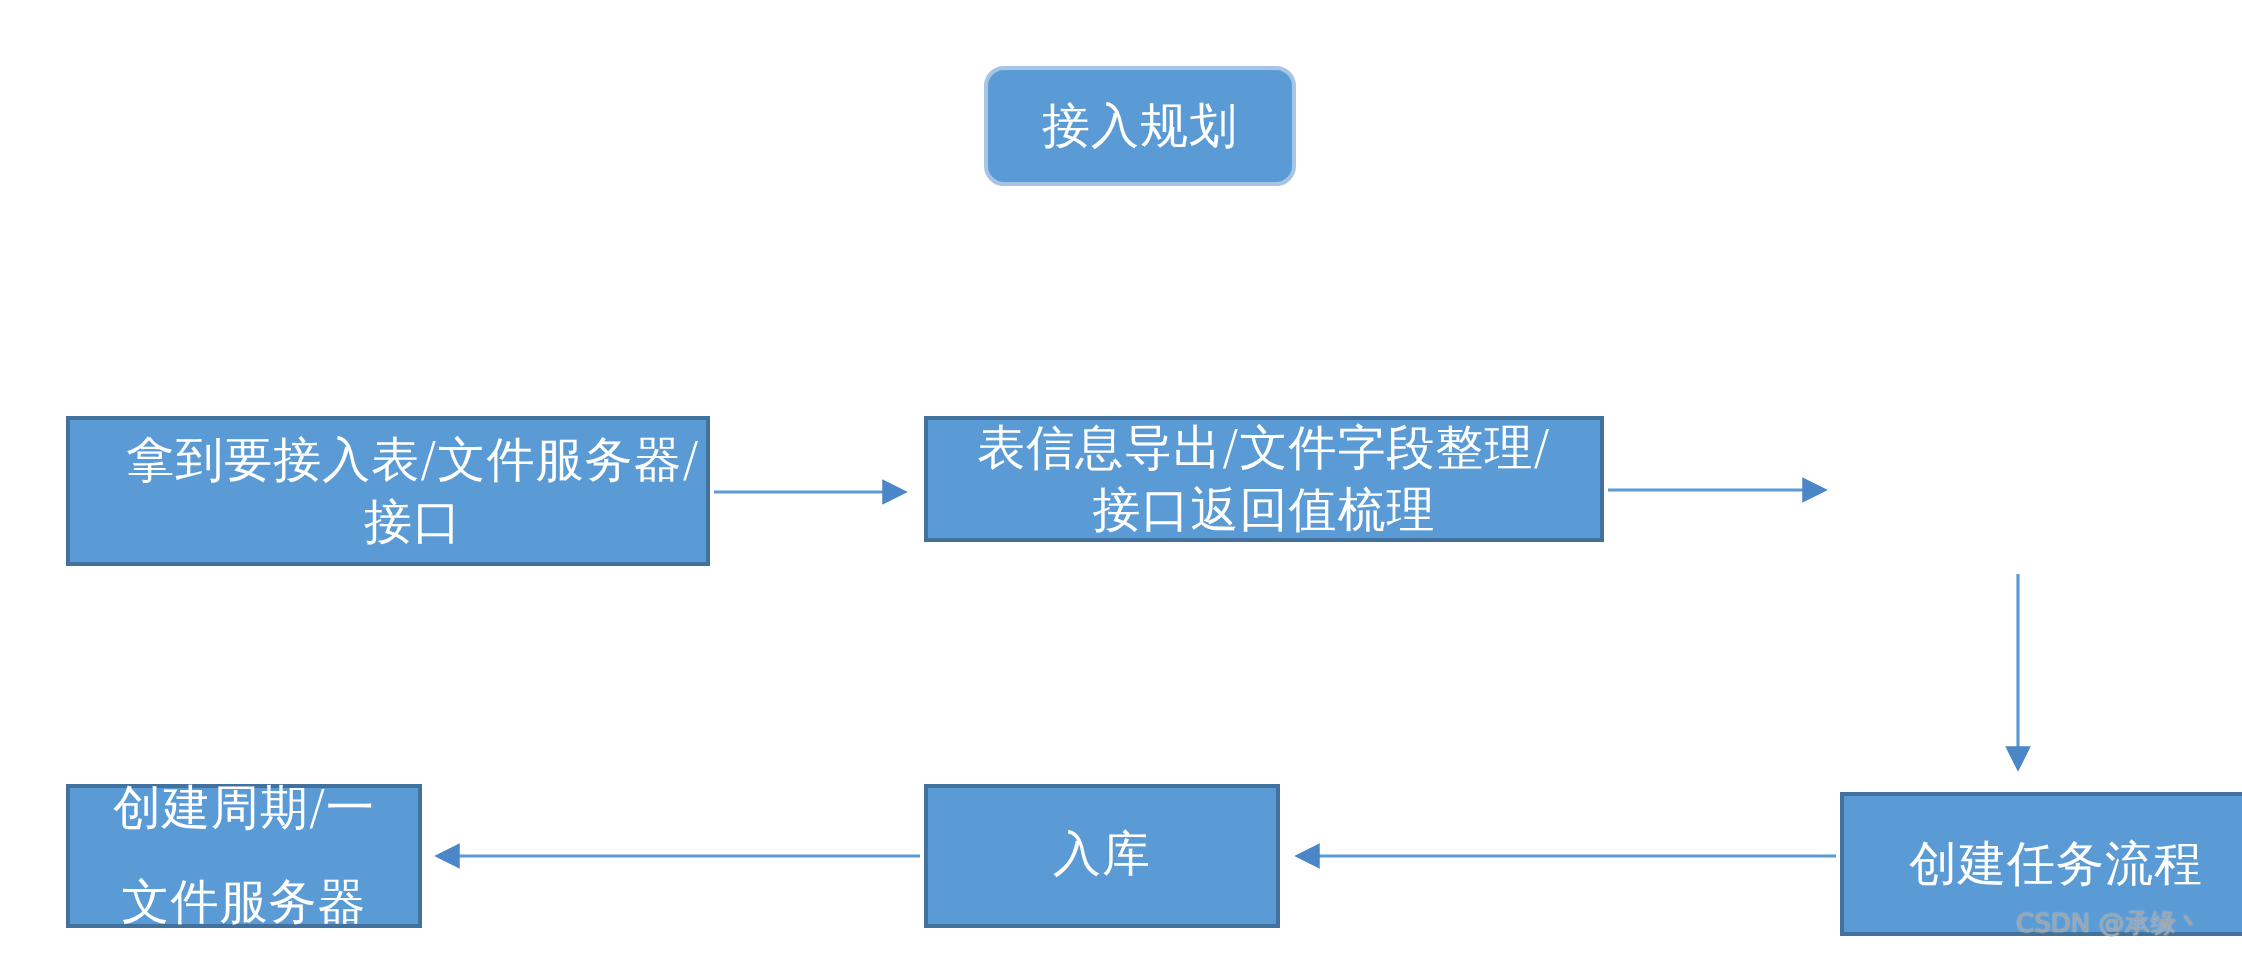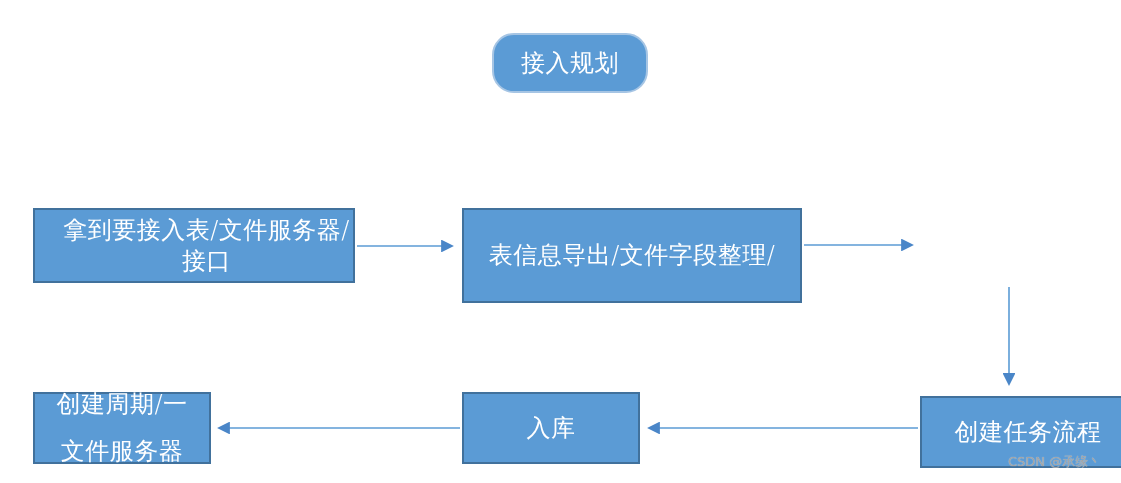--- a/index.html
+++ b/index.html
@@ -24,25 +24,25 @@
     align-items:center;
     justify-content:center;
     text-align:center;
     font-size:24px;
     line-height:31px;
     font-weight:300;
     letter-spacing:0.5px;
   }
   .node .line{display:block;}
   .rect{border:2px solid #41719C;}
-  .rounded{border:2px solid #A6C5E4;border-radius:22px;}
+  .rounded{border:2px solid #A6C5E4;border-radius:10px;}
 
   .n-start    {left:492px;top:33px; width:156px;height:60px;}
   .n-acquire  {left:33px; top:208px;width:322px;height:75px;padding-left:25px;}
-  .n-export   {left:462px;top:208px;width:340px;height:95px;}
+  .n-export   {left:462px;top:208px;width:340px;height:63px;}
   .n-olayer   {left:920px;top:212px;width:178px;height:74px;}
   .n-schedule {left:33px; top:392px;width:178px;height:72px;gap:16px;}
   .n-warehouse{left:462px;top:392px;width:178px;height:72px;font-family:Liberation Serif, serif;}
   .n-taskflow {left:920px;top:396px;width:216px;height:72px;}
 
   .watermark{
     position:absolute;
     left:1008px;top:453px;
     font-size:13px;
     color:#a3a3a3;
@@ -73,20 +73,21 @@
     <span class="line">接入规划</span>
   </div>
 
   <div class="node rect n-acquire">
     <span class="line">拿到要接入表/文件服务器/</span>
     <span class="line">接口</span>
   </div>
 
   <div class="node rect n-export">
     <span class="line">表信息导出/文件字段整理/</span>
+    <span class="line">接口返回值梳理</span>
   </div>
 
 
   <div class="node rect n-schedule">
     <span class="line">创建周期/一</span>
     <span class="line">文件服务器</span>
   </div>
 
   <div class="node rect n-warehouse">
     <span class="line">入库</span>

